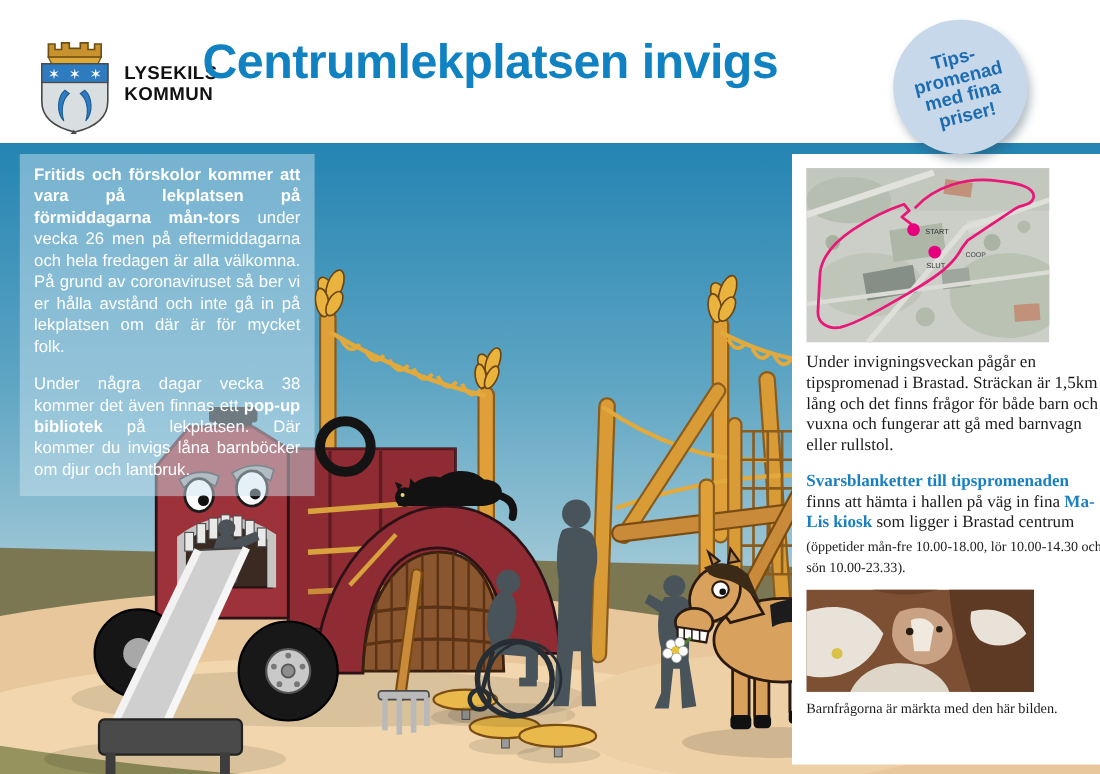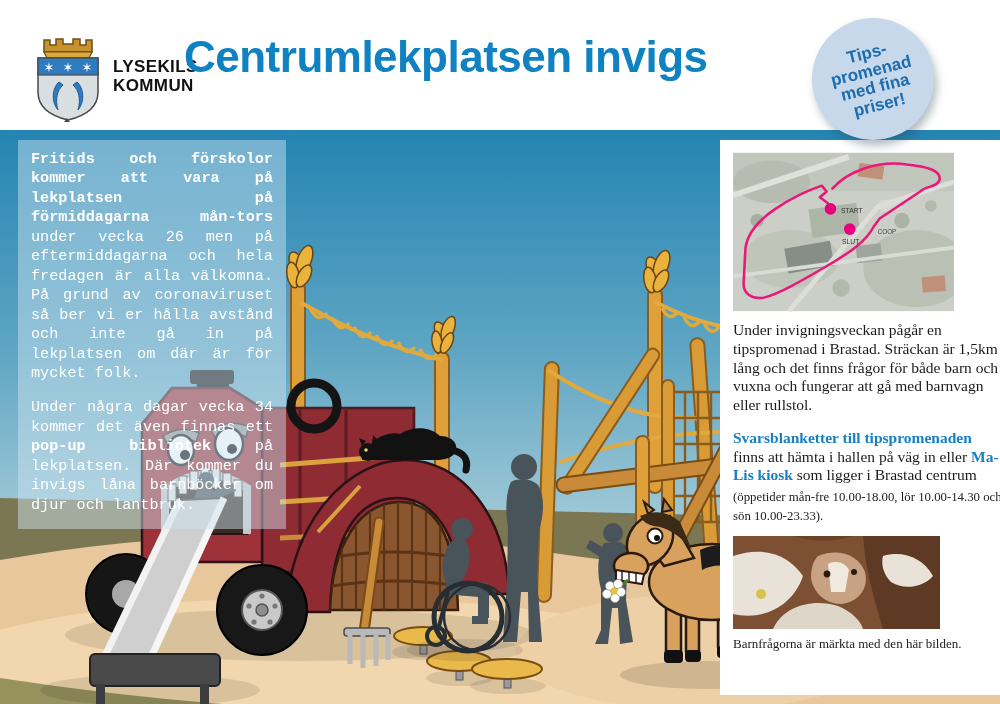--- a/index.html
+++ b/index.html
@@ -18,21 +18,21 @@
   .badge{position:absolute;left:812px;top:18px;width:122px;height:122px;border-radius:50%;
          background:#c6d8e9;box-shadow:3px 6px 9px rgba(40,70,90,.35);z-index:6;
          display:flex;align-items:center;justify-content:center;}
   .badge-inner{transform:rotate(-14deg);text-align:center;color:#1d6cb0;font-weight:bold;
                font-size:17px;line-height:1.03;}
   
   .illus{position:absolute;left:0;top:130px;width:1000px;height:574px;}
   
   .infobox{position:absolute;left:18px;top:140px;width:268px;box-sizing:border-box;
            padding:10px 13px 14px 13px;background:rgba(205,228,240,.48);z-index:4;
-           font-family:Liberation Mono, monospace;font-size:15.2px;line-height:1.28;
+           font-family:Liberation Sans, sans-serif;font-size:15.2px;line-height:1.28;
            color:#ffffff;text-align:justify;}
   .infobox p{margin:0;}
   .infobox p + p{margin-top:15px;}
   .infobox b{font-weight:bold;}
   
   .panel{position:absolute;left:720px;top:140px;width:292px;height:555px;background:#ffffff;
          box-sizing:border-box;padding:12px 9px 8px 13px;z-index:4;}
   .panel .map{display:block;width:221px;height:160px;}
   .p-body{font-family:"Liberation Serif",serif;font-size:15.5px;line-height:1.21;color:#1b1b1b;}
   .p1{margin-top:9px;}
@@ -343,21 +343,21 @@
           <circle cx="621" cy="462" r="4.5"></circle>
         <circle cx="615" cy="468" r="4.5"></circle>
           <circle cx="607" cy="464" r="4.5"></circle>
       </g>
       <circle cx="614" cy="461" r="3.5" fill="#e8c23c"></circle>
     </g>
   </svg>
 
   <div class="infobox">
     <p><b>Fritids och förskolor kommer att vara på lekplatsen på förmiddagarna mån-tors</b><span> under vecka 26 men på eftermiddagarna och hela fredagen är alla välkomna. På grund av coronaviruset så ber vi er hålla avstånd och inte gå in på lekplatsen om där är för mycket folk.</span></p>
-    <p><span>Under några dagar vecka 34 kommer det även finnas ett </span><b>pop-up bibliotek</b><span> på lekplatsen. Där kommer du invigs låna barnböcker om djur och lantbruk.</span></p>
+    <p><span>Under några dagar vecka 38 kommer det även finnas ett </span><b>pop-up bibliotek</b><span> på lekplatsen. Där kommer du invigs låna barnböcker om djur och lantbruk.</span></p>
   </div>
 
   <div class="panel">
 
     <svg class="map" viewBox="0 0 229 164">
       <rect x="0" y="0" width="229" height="164" fill="#cccfc8"></rect>
       <g opacity="0.9">
         <rect x="0" y="0" width="229" height="40" fill="#c2c7be"></rect>
         <ellipse cx="40" cy="30" rx="40" ry="22" fill="#b4bcae"></ellipse>
         <ellipse cx="190" cy="120" rx="55" ry="40" fill="#b9c0b2"></ellipse>
@@ -379,21 +379,21 @@
       <path d="M103,37 C120,18 150,8 180,12 C200,14 216,18 214,28 C212,36 200,34 194,40 L152,68 L146,76 C138,92 120,104 96,118 C72,132 48,146 32,150 C20,152 10,146 11,134 L13,98 C15,84 26,70 44,58 C62,46 80,38 92,34 L97,40 L90,46 L98,52 L103,58" fill="none" stroke="#e81778" stroke-width="2.6" stroke-linejoin="round" stroke-linecap="round"></path>
       <circle cx="101" cy="58" r="6" fill="#e6007e"></circle>
       <circle cx="121" cy="79" r="6" fill="#e6007e"></circle>
       <text x="112" y="62" font-size="7" fill="#333" font-family="Liberation Sans, sans-serif">START</text>
       <text x="113" y="94" font-size="7" fill="#333" font-family="Liberation Sans, sans-serif">SLUT</text>
       <text x="150" y="84" font-size="6.5" fill="#444" font-family="Liberation Sans, sans-serif">COOP</text>
     </svg>
 
     <div class="p-body p1">Under invigningsveckan pågår en tipspromenad i Brastad. Sträckan är 1,5km lång och det finns frågor för både barn och vuxna och fungerar att gå med barnvagn eller rullstol.</div>
 
-    <div class="p-body p2"><span class="blue-b">Svarsblanketter till tipspromenaden</span><span> finns att hämta i hallen på väg in eller </span><span class="blue-b">Ma-Lis kiosk</span><span> som ligger i Brastad centrum </span></div>
+    <div class="p-body p2"><span class="blue-b">Svarsblanketter till tipspromenaden</span><span> finns att hämta i hallen på väg in fina </span><span class="blue-b">Ma-Lis kiosk</span><span> som ligger i Brastad centrum </span></div>
 
     <div class="hours">(öppetider mån-fre 10.00-18.00, lör 10.00-14.30 och sön 10.00-23.33).</div>
 
     <svg class="cow" viewBox="0 0 207 93">
       <rect x="0" y="0" width="207" height="93" fill="#7d4f33"></rect>
       <path d="M130,0 L207,0 L207,93 L150,93 C140,60 132,30 130,0 Z" fill="#5e3a24"></path>
       <path d="M0,20 C30,10 55,18 70,40 C60,70 30,85 0,78 Z" fill="#e8e2d8"></path>
       <path d="M40,93 C50,70 80,62 105,70 C120,76 128,86 130,93 Z" fill="#ded6c8"></path>
       <path d="M150,20 C170,14 190,22 200,40 C190,52 170,54 158,46 C150,38 148,28 150,20 Z" fill="#e8e2d8"></path>
       <path d="M85,20 C105,12 125,18 132,36 C136,52 126,66 108,68 C92,68 80,56 78,42 C78,32 80,25 85,20 Z" fill="#c9a183"></path>

